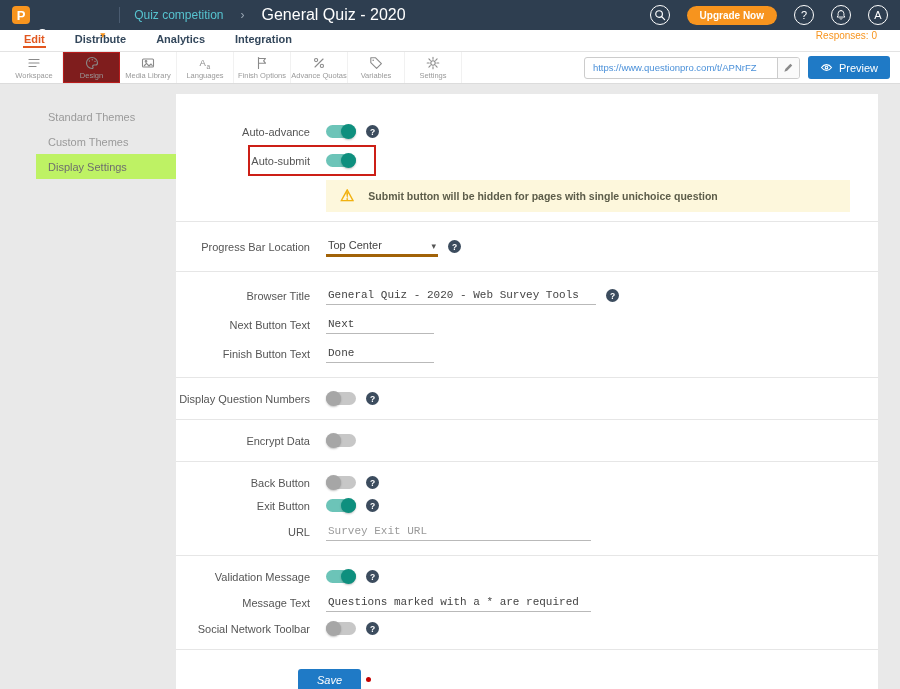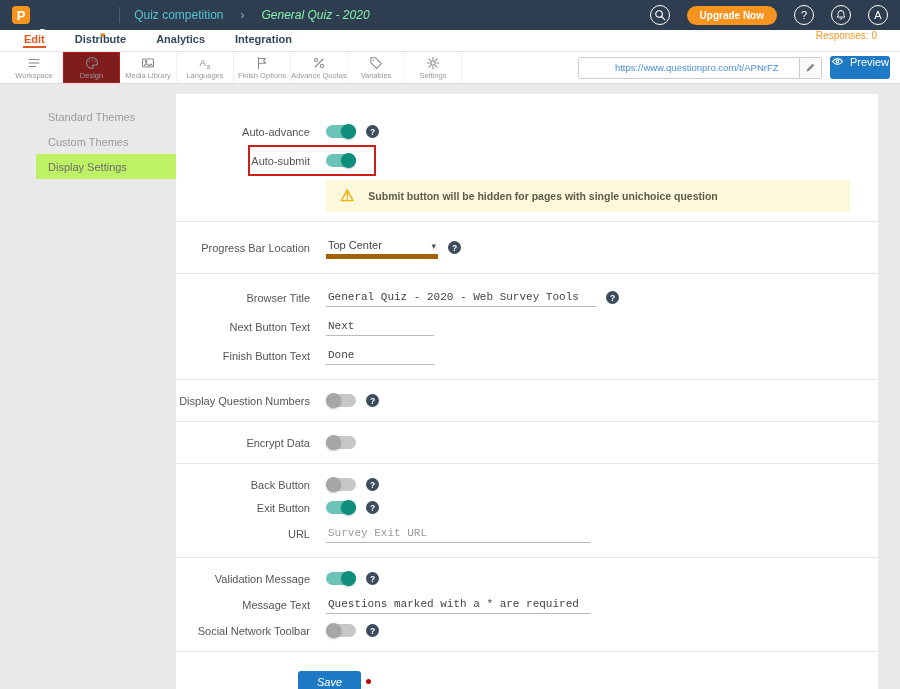--- a/index.html
+++ b/index.html
@@ -21,21 +21,21 @@
     width: 18px; height: 18px; background: #f7941e; border-radius: 4px;
     color: #fff; font-weight: bold; font-size: 13px;
     display: flex; align-items: center; justify-content: center;
   }
   .brand { font-size: 13px; font-weight: bold; display: flex; align-items: center; gap: 12px; cursor: pointer; margin-top: 36px; }
   .brand-caret::before { content: "▾"; font-size: 9px; color: #f7941e; }
   .top-sep { width: 1px; height: 16px; background: #4a5b70; margin: 0 6px; }
   .crumb-parent { color: #56c3cf; font-size: 12px; cursor: pointer; }
   .crumb-sep::before { content: "›"; }
   .crumb-sep { color: #9aa7b5; font-size: 12px; margin: 0 9px; }
-  .crumb-current { color: #86efac; font-size: 12px; font-style: italic; }
+  .crumb-current { color: #ffffff; font-size: 16px; }
   .topbar-right { margin-left: auto; display: flex; align-items: center; gap: 17px; }
   .circle-icon {
     width: 20px; height: 20px; border: 1px solid #fff; border-radius: 50%;
     display: flex; align-items: center; justify-content: center;
     font-size: 11px; color: #fff; cursor: pointer; flex: none;
   }
   .upgrade-btn {
     background: #f7941e; color: #fff; font-size: 10px; font-weight: bold;
     padding: 4px 13px; border-radius: 11px; border: none; cursor: pointer;
     font-family: "Liberation Sans", sans-serif;
@@ -56,29 +56,29 @@
     padding: 0 6px; border-bottom: 1px solid #dcdcdc;
   }
   .tool {
     width: 57px; display: flex; flex-direction: column; align-items: center;
     justify-content: center; gap: 1px; border-right: 1px solid #f1f1f1; cursor: pointer;
   }
   .tool.active { background: #7f1d1d; border: 1px solid #b91c1c; }
   .tool .glyph { height: 14px; display: flex; align-items: center; justify-content: center; }
   .tool .tlabel { font-size: 7.5px; color: #9a9a9a; white-space: nowrap; }
   .toolbar-right { margin-left: auto; display: flex; align-items: center; gap: 8px; padding-right: 4px; }
-  .url-box { display: flex; align-items: center; border: 1px solid #ccc; border-radius: 3px; height: 22px; overflow: hidden; background: #fff; padding-left: 28px; }
+  .url-box { display: flex; align-items: center; border: 1px solid #ccc; border-radius: 3px; height: 22px; overflow: hidden; background: #fff; }
   .url-input {
     border: none; outline: none; font-size: 9.5px; color: #4a90d9;
     width: 192px; padding: 0 8px; font-family: "Liberation Sans", sans-serif;
   }
   .pencil-btn { width: 22px; height: 22px; background: #fafafa; border-left: 1px solid #ccc; display: flex; align-items: center; justify-content: center; cursor: pointer; }
   .preview-btn {
     background: #1f7ac6; color: #fff; border: none; border-radius: 3px; height: 23px;
-    padding: 0 1px; font-size: 11px; display: flex; gap: 6px;
+    padding: 0 12px; font-size: 11px; display: flex; align-items: center; gap: 6px;
     cursor: pointer; font-family: "Liberation Sans", sans-serif;
   }
 
   
   .content { height: 605px; padding: 10px 22px 0 28px; display: flex; align-items: flex-start; margin-left: 8px; }
   .sidebar { width: 140px; padding-top: 10px; flex: none; }
   .side-item { height: 25px; display: flex; align-items: center; padding-left: 12px; font-size: 11px; color: #9a9a9a; cursor: pointer; }
   .side-item.active { background: #bef264; color: #6e6e6e; }
   .panel { flex: 1; background: #fff; min-height: 588px; padding: 26px 0 14px 0; position: relative; }
 
@@ -100,21 +100,21 @@
 
   .uinput {
     border: none; border-bottom: 1px solid #b9b9b9; font-size: 11px; color: #444;
     padding: 3px 2px; background: transparent; outline: none;
     font-family: Liberation Mono, monospace;
   }
   .uinput::placeholder { color: #9a9a9a; }
   .w270 { width: 270px; } .w108 { width: 108px; } .w265 { width: 265px; }
 
   .dropdown {
-    width: 112px; border-bottom: 5px solid #a16207; display: flex; justify-content: space-between;
+    width: 112px; border-bottom: 3px solid #a16207; display: flex; justify-content: space-between;
     font-size: 11px; color: #444; padding: 3px 2px; cursor: pointer;
   }
   .dd-caret::before { content: "▾"; font-size: 9px; color: #555; }
 
   .warning {
     margin: 8px 28px 4px 150px; background: #fdf7dc; padding: 8px 14px;
     display: flex; align-items: center; gap: 14px; font-size: 10.5px;
     color: #5c5c49; font-weight: bold;
   }
   .warn-icon { color: #f1b10f; font-size: 16px; line-height: 16px; flex: none; }

